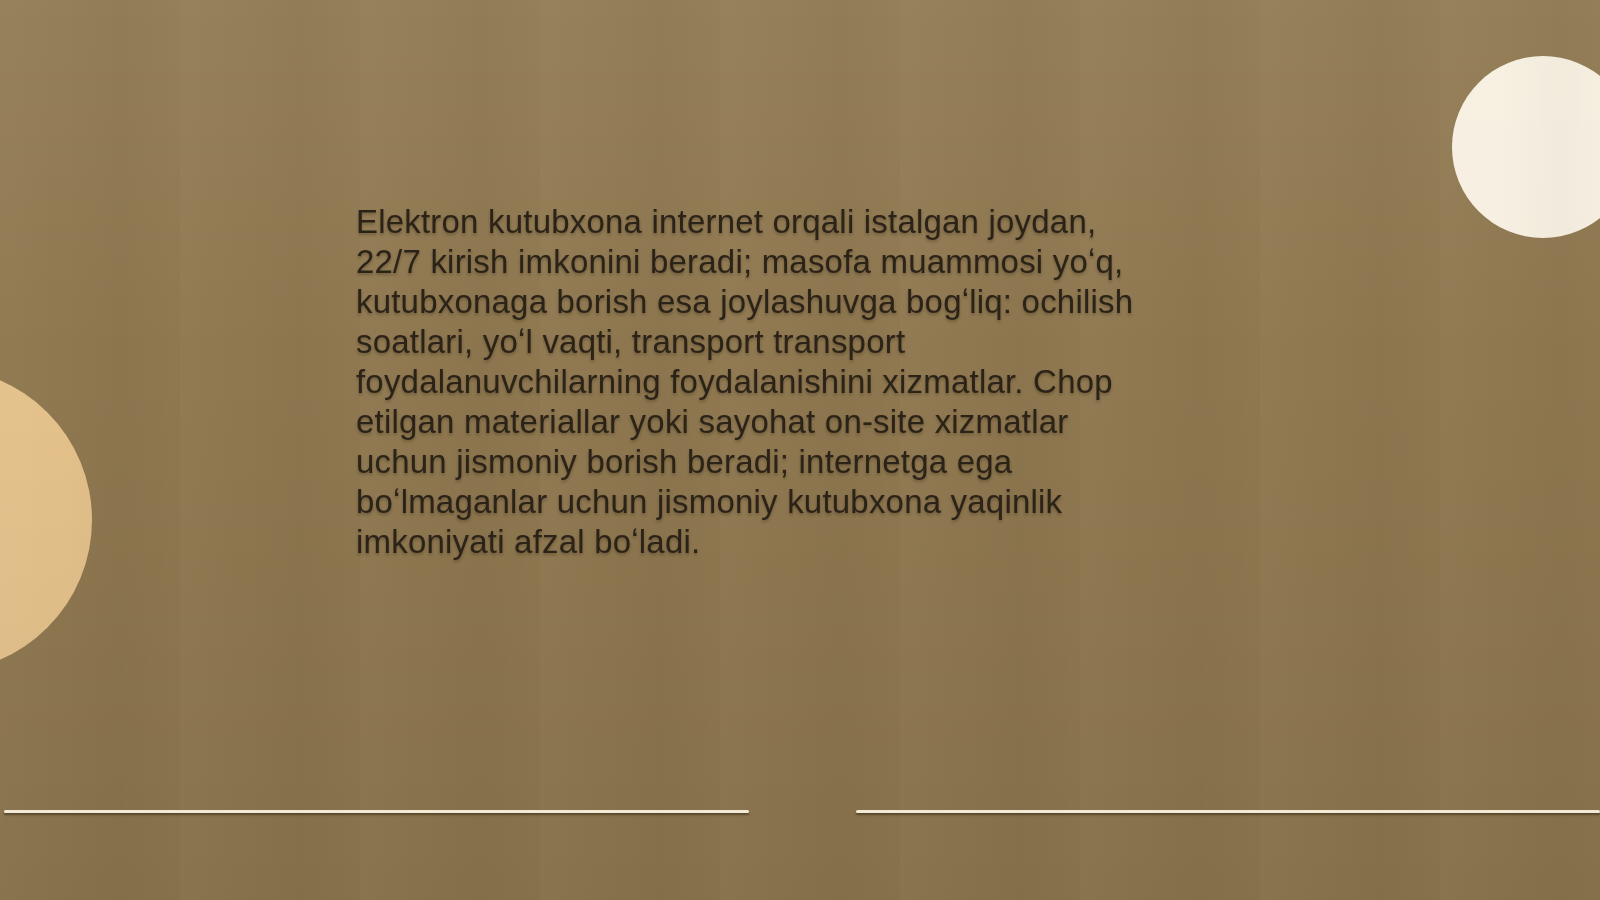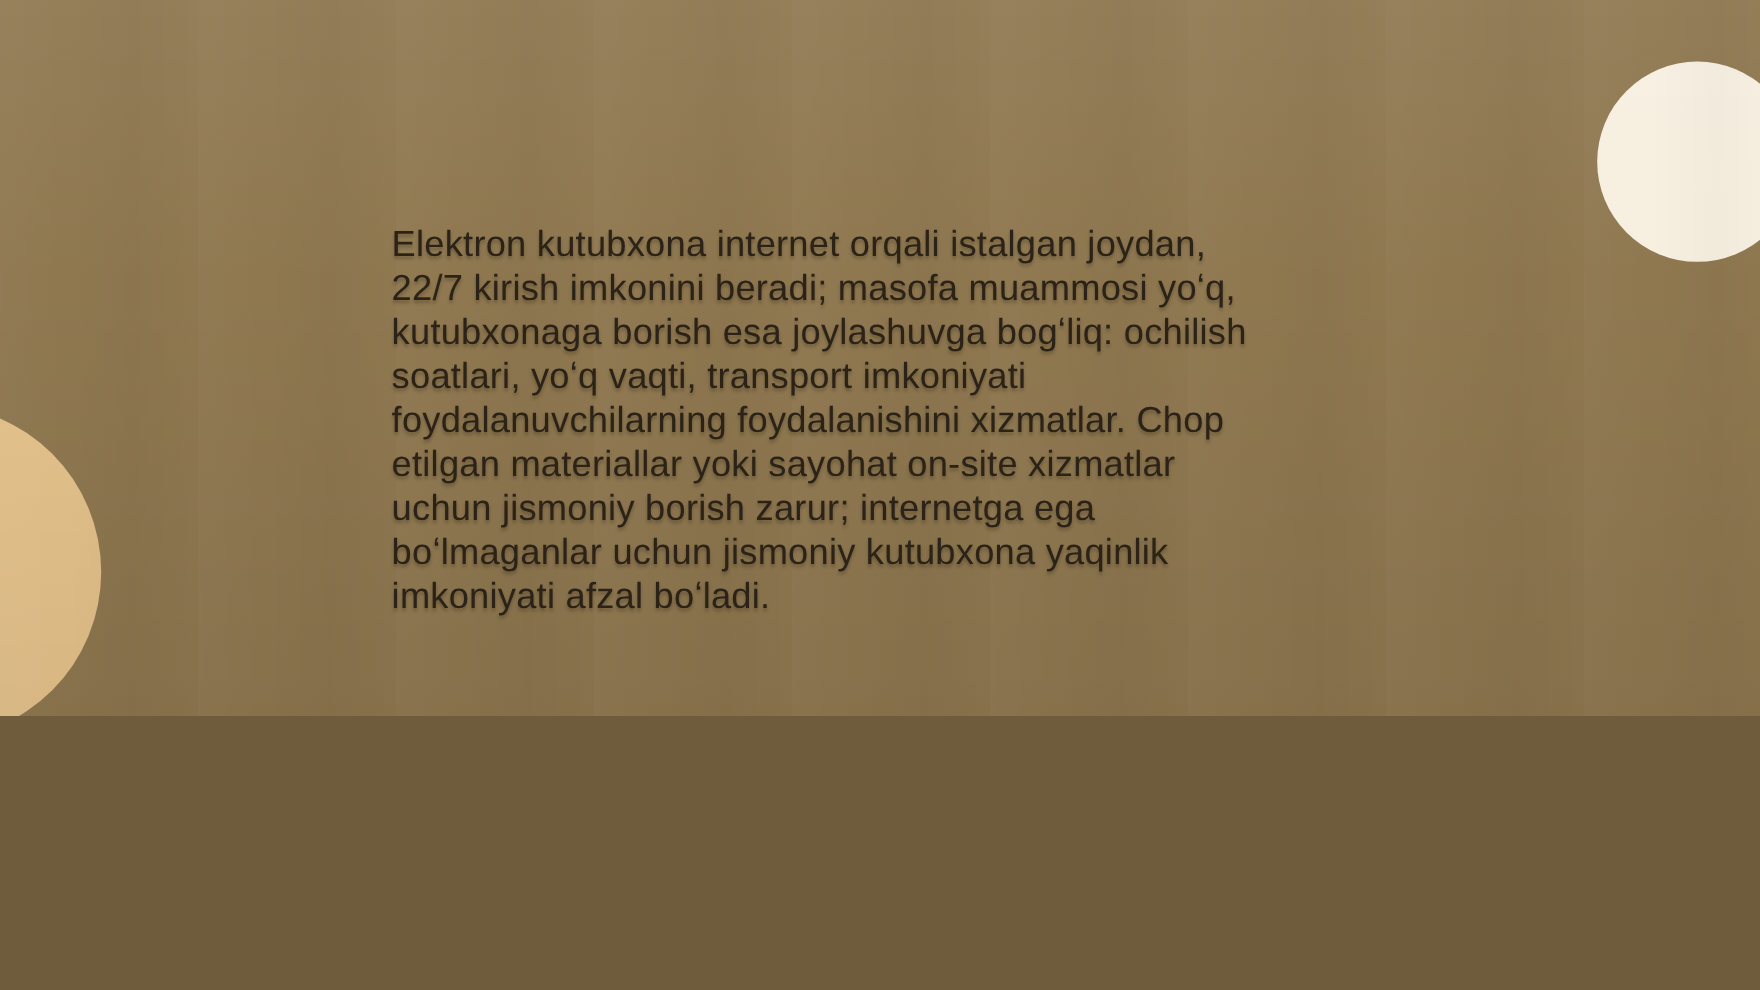--- a/index.html
+++ b/index.html
@@ -3,21 +3,21 @@
 <meta charset="utf-8">
 <style>
   html, body {
     margin: 0;
     padding: 0;
     background: #6f5c3d;
   }
   .slide {
     position: relative;
     width: 1600px;
-    height: 651px;
+    height: 900px;
     overflow: hidden;
     font-family: "Liberation Sans", "DejaVu Sans", sans-serif;
     
     background: #8f7850;
   }
   .slide::after { 
     content: "";
     position: absolute;
     inset: 0;
     background:
@@ -81,24 +81,24 @@
 <div class="slide" style="background-color: rgb(143, 120, 80);">
 
   <div class="circle circle-left" style="background-color: rgb(229, 194, 139);"></div>
 
   <div class="circle circle-top-right" style="background-color: rgb(247, 240, 225);"></div>
 
   <div class="body-text" style="color: rgb(44, 35, 24);">
     <div class="line">Elektron kutubxona internet orqali istalgan joydan,</div>
     <div class="line">22/7 kirish imkonini beradi; masofa muammosi yoʻq,</div>
     <div class="line">kutubxonaga borish esa joylashuvga bogʻliq: ochilish</div>
-    <div class="line">soatlari, yoʻq vaqti, transport imkoniyati</div>
+    <div class="line">soatlari, yoʻl vaqti, transport transport</div>
     <div class="line">foydalanuvchilarning foydalanishini xizmatlar. Chop</div>
     <div class="line">etilgan materiallar yoki sayohat on-site xizmatlar</div>
-    <div class="line">uchun jismoniy borish zarur; internetga ega</div>
+    <div class="line">uchun jismoniy borish beradi; internetga ega</div>
     <div class="line">boʻlmaganlar uchun jismoniy kutubxona yaqinlik</div>
     <div class="line">imkoniyati afzal boʻladi.</div>
   </div>
 
   <div class="divider divider-left" style="background-color: rgb(243, 234, 214);"></div>
 
   <div class="divider divider-right" style="background-color: rgb(243, 234, 214);"></div>
 </div>
 
 </body></html>

